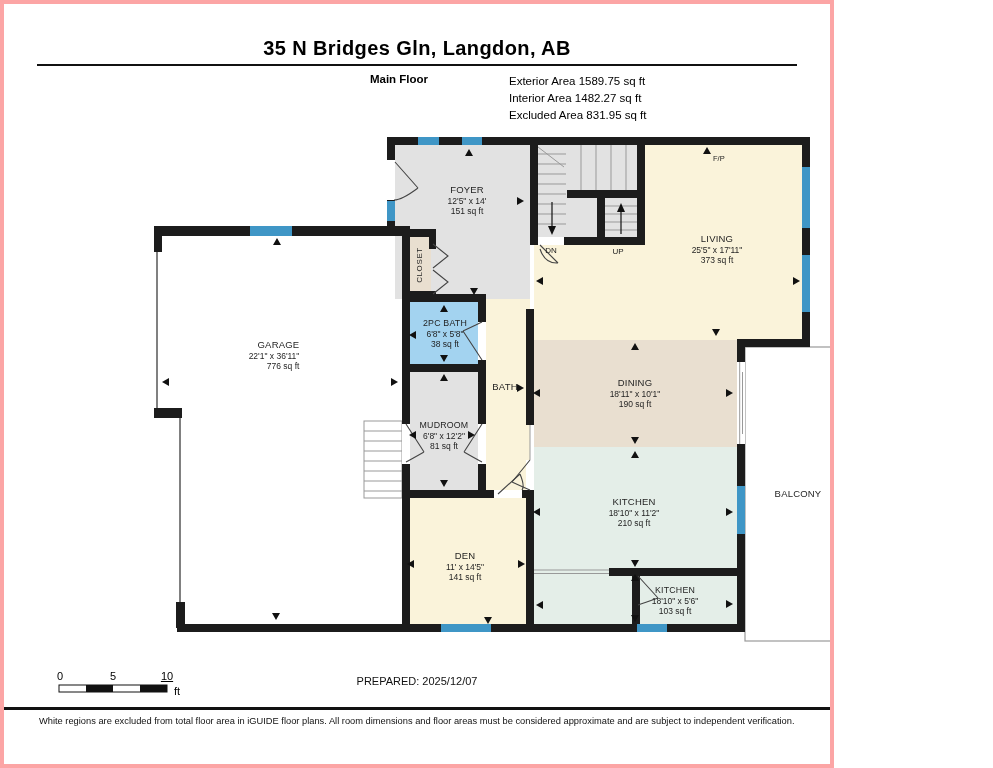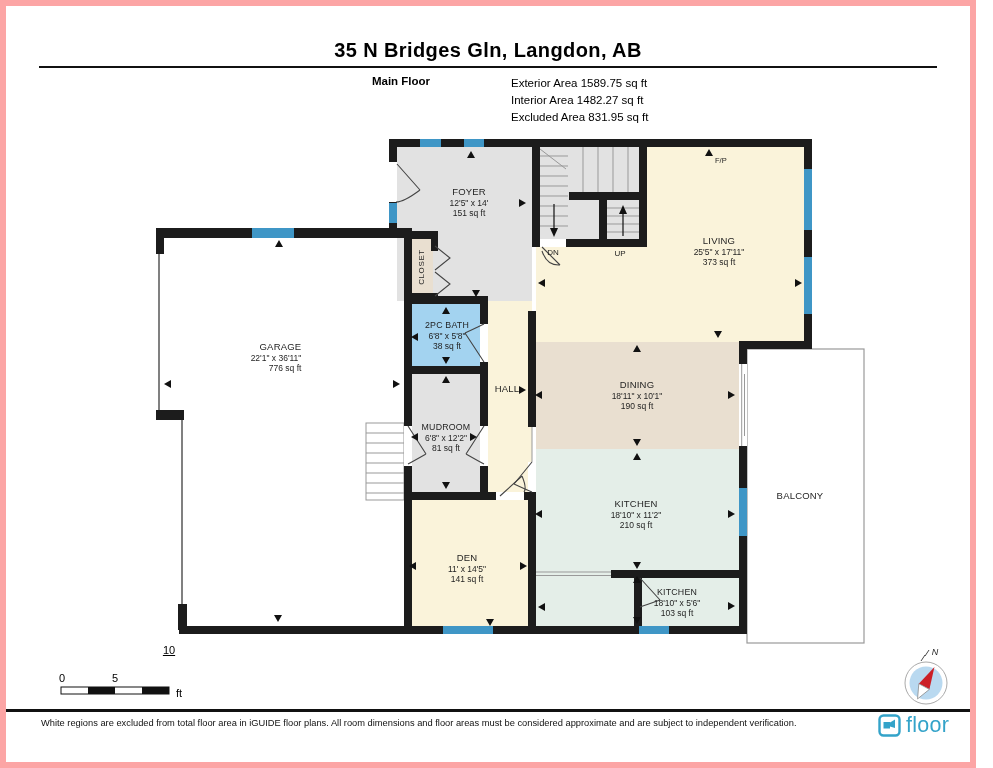--- a/index.html
+++ b/index.html
@@ -1,16 +1,16 @@
 <!DOCTYPE html>
 <html style="--wall: #1c1c1c; --window: #3f96c6; --floor-cream: #faf3da; --floor-gray: #e2e2e2; --floor-tan: #e9dfd0; --floor-blue: #a3d3f0; --floor-mint: #e4eee8; --balcony-outline: #999999; --brand-teal: #33a3c9; --needle-red: #cc2027; --compass-blue: #b9d9f0;"><head>
 <meta charset="utf-8">
 <style>
   html,body{margin:0;padding:0;background:#fff;}
-  .page{position:relative;width:976px;height:768px;background:#fff;border:6px solid #fca5a5;
+  .page{position:relative;width:834px;height:768px;background:#fff;border:4px solid #fca5a5;
         box-sizing:border-box;font-family:"Liberation Sans",sans-serif;overflow:hidden;}
   .abs{position:absolute;}
   .title{top:33px;left:0;width:100%;text-align:center;font-size:20px;font-weight:bold;
          letter-spacing:.4px;color:#000;}
   .hrule{top:60px;left:33px;right:33px;height:2px;background:#111;}
   .floor-label{top:69px;left:295px;width:200px;text-align:center;font-size:11.5px;font-weight:bold;color:#000;}
   .area-lines{top:69px;left:505px;font-size:11.5px;line-height:17px;color:#000;}
   .plan-svg{top:0;left:0;width:993px;height:768px;}
   .rlabel{transform:translate(-50%,-50%);text-align:center;color:#1f1f1f;line-height:10.5px;white-space:nowrap;}
   .rname{font-size:9.5px;letter-spacing:.2px;}
@@ -205,21 +205,21 @@
     <div class="rdim">22'1" x 36'11"</div>
     <div class="rdim">776 sq ft</div>
   </div>
   <div class="abs rlabel rot" style="left:416px;top:261px;font-size:8px;letter-spacing:.6px;">CLOSET</div>
   <div class="abs rlabel" style="left:441px;top:330px;">
     <div class="rname" style="font-size:8.8px;">2PC BATH</div>
     <div class="rdim">6'8" x 5'8"</div>
     <div class="rdim">38 sq ft</div>
   </div>
   <div class="abs rlabel" style="left:501px;top:383px;">
-    <div class="rname">HALL</div>
+    <div class="rname">BATH</div>
   </div>
   <div class="abs rlabel" style="left:440px;top:432px;">
     <div class="rname" style="font-size:8.8px;">MUDROOM</div>
     <div class="rdim">6'8" x 12'2"</div>
     <div class="rdim">81 sq ft</div>
   </div>
   <div class="abs rlabel" style="left:631px;top:390px;">
     <div class="rname">DINING</div>
     <div class="rdim">18'11" x 10'1"</div>
     <div class="rdim">190 sq ft</div>
@@ -242,25 +242,26 @@
   <div class="abs rlabel" style="left:794px;top:490px;letter-spacing:.5px;">
     <div class="rname">BALCONY</div>
   </div>
 
   <div class="abs small-mark" style="left:547px;top:246px;">DN</div>
   <div class="abs small-mark" style="left:614px;top:247px;">UP</div>
   <div class="abs fp-mark" style="left:709px;top:148px;margin-top:6px;">F/P</div>
 
   <div class="abs scale-num" style="left:56px;top:666px;">0</div>
   <div class="abs scale-num" style="left:109px;top:666px;">5</div>
-  <div class="abs scale-num" style="left:163px;top:638px;text-decoration:underline;">10</div>
+  <div class="abs scale-num" style="left:163px;top:666px;text-decoration:underline;">10</div>
   <div class="abs scale-unit" style="left:170px;top:681px;">ft</div>
 
   <div class="abs north" style="left:929px;top:646px;">N</div>
 
+  <div class="abs prepared">PREPARED: 2025/12/07</div>
   <div class="abs frule"></div>
   <div class="abs disclaimer">White regions are excluded from total floor area in iGUIDE floor plans. All room dimensions and floor areas must be considered approximate and are subject to independent verification.</div>
   <div class="abs brand">
     <svg width="23" height="23" viewBox="0 0 23 23">
       <rect x="1.5" y="1.5" width="20" height="20" rx="4" fill="none" stroke="var(--brand-teal,#33a3c9)" stroke-width="2.4"></rect>
       <rect x="5.5" y="8" width="6.5" height="6.5" fill="var(--brand-teal,#33a3c9)"></rect>
       <path d="M12,8.5 L17,5.5 V14 L12,12.5 Z" fill="var(--brand-teal,#33a3c9)"></path>
     </svg>
     <span class="brand-text">floor</span>
   </div>

